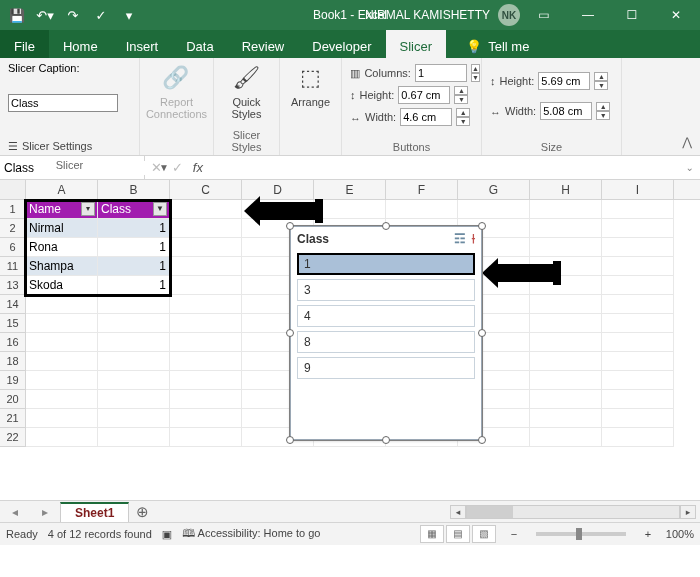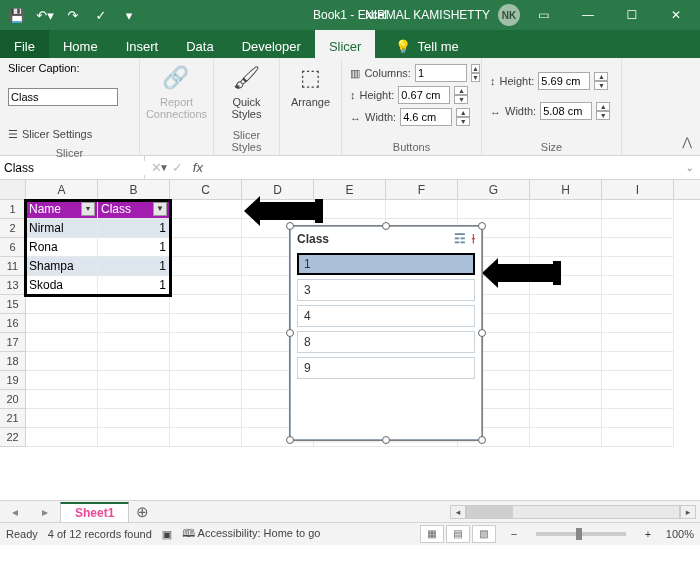--- a/index.html
+++ b/index.html
@@ -28,21 +28,21 @@
   .r-btn-lg { display: flex; flex-direction: column; align-items: center; font-size: 11px; color: #666; gap: 2px; width: 60px; opacity: 0.5; }
   .r-btn-lg.enabled { opacity: 1; color: #444; }
   .r-icon { width: 32px; height: 32px; display: flex; align-items: center; justify-content: center; font-size: 22px; }
   .r-row { display: flex; align-items: center; gap: 4px; font-size: 11px; color: #444; height: 22px; }
   .r-row input { width: 52px; height: 18px; font-size: 11px; border: 1px solid #aaa; padding: 0 2px; }
   .r-row .spin { width: 14px; display: flex; flex-direction: column; }
   .r-row .spin span { height: 9px; font-size: 7px; line-height: 7px; text-align: center; border: 1px solid #aaa; background: #fff; }
   .collapse-caret { position: absolute; right: 8px; bottom: 6px; font-size: 12px; color: #666; }
 
   .slicer-group { width: 140px; }
-  .sg-top { display: flex; flex-direction: column; gap: 14px; font-size: 11px; }
+  .sg-top { display: flex; flex-direction: column; gap: 20px; font-size: 11px; }
   .sg-top input { width: 110px; height: 18px; border: 1px solid #8a8a8a; font-size: 11px; padding: 0 2px; }
   .sg-settings { display: flex; align-items: center; gap: 4px; font-size: 11px; color: #444; margin-top: 3px; height: 22px; }
 
   
   .namebox-row { height: 24px; border-bottom: 1px solid #d4d4d4; display: flex; align-items: center; background: #fff; }
   .namebox { width: 145px; display: flex; align-items: center; border-right: 1px solid #d4d4d4; padding: 0 4px; height: 100%; }
   .namebox input { border: none; flex: 1; font-size: 12px; outline: none; }
   .namebox .dd { color: #666; font-size: 10px; }
   .fx-btns { display: flex; align-items: center; padding: 0 6px; gap: 10px; color: #bbb; font-size: 13px; }
   .fx-btns .fx { font-style: italic; color: #555; }
@@ -80,21 +80,21 @@
   .h-bl{left:-4px;bottom:-4px;} .h-bm{left:calc(50% - 4px);bottom:-4px;} .h-br{right:-4px;bottom:-4px;}
   .slicer-head { display: flex; align-items: center; padding: 4px 6px; font-size: 12px; font-weight: bold; color: #333; }
   .slicer-head .sicons { margin-left: auto; display: flex; gap: 6px; color: #6b8aa0; font-size: 13px; }
   .slicer-items { padding: 2px 6px; display: flex; flex-direction: column; gap: 4px; }
   .sitem { border: 1px solid #c9d3dc; padding: 3px 6px; font-size: 12px; background: #fff; color: #333; }
   .sitem.active { background: #aac0d8; border: 2px solid #000; padding: 2px 5px; }
 
   
   .sheet-bar { height: 22px; display: flex; align-items: center; background: #f3f3f3; border-top: 1px solid #d4d4d4; font-size: 12px; }
   .sb-nav { width: 60px; display: flex; justify-content: space-around; color: #888; }
-  .sb-tab { border: 1px solid #ccc; border-bottom: none; background: #fff; padding: 2px 14px; font-weight: bold; color: #ec4899; border-top: 2px solid #1e6b3a; }
+  .sb-tab { border: 1px solid #ccc; border-bottom: none; background: #fff; padding: 2px 14px; font-weight: bold; color: #7f1d1d; border-top: 2px solid #1e6b3a; }
   .sb-add { width: 26px; text-align: center; color: #666; font-size: 15px; }
   .sb-scroll { margin-left: auto; width: 250px; height: 16px; display: flex; align-items: center; padding-right: 4px; }
   .sb-track { flex: 1; height: 14px; background: #e9e9e9; border: 1px solid #ccc; position: relative; }
   .sb-thumb { position: absolute; left: 0; top: 0; height: 100%; width: 46px; background: #cfcfcf; }
   .sb-arrow { width: 16px; height: 14px; border: 1px solid #ccc; background: #f0f0f0; font-size: 9px; text-align: center; line-height: 12px; color: #555; }
 
   
   .status { height: 23px; background: #f3f3f3; border-top: 1px solid #d4d4d4; display: flex; align-items: center; font-size: 11px; color: #444; padding: 0 6px; gap: 10px; }
   .status .views { display: flex; gap: 2px; margin-left: auto; }
   .vbtn { width: 24px; height: 18px; border: 1px solid #ccc; background: #fff; font-size: 10px; text-align: center; line-height: 16px; color: #666; }
@@ -122,20 +122,21 @@
     <div class="win-btn">☐</div>
     <div class="win-btn">✕</div>
   </div>
 </div>
 
 <div class="menutabs">
   <div class="mtab file">File</div>
   <div class="mtab">Home</div>
   <div class="mtab">Insert</div>
   <div class="mtab">Data</div>
+  <div class="mtab">Review</div>
   <div class="mtab">Developer</div>
   <div class="mtab active">Slicer</div>
   <div class="mtab tell">
       <span>💡</span>
       <span>Tell me</span>
     </div>
 </div>
 
 <div class="ribbon">
   <div class="rgroup slicer-group">
@@ -318,45 +319,45 @@
         <div class="cell tbl-row-band1" style="text-align: right;">1</div>
         <div class="cell"></div>
         <div class="cell"></div>
         <div class="cell"></div>
         <div class="cell"></div>
         <div class="cell"></div>
         <div class="cell"></div>
         <div class="cell"></div>
       </div>
       <div class="row">
+        <div class="rh">14</div>
+        <div class="cell"></div>
+        <div class="cell"></div>
+        <div class="cell"></div>
+        <div class="cell"></div>
+        <div class="cell"></div>
+        <div class="cell"></div>
+        <div class="cell"></div>
+        <div class="cell"></div>
+        <div class="cell"></div>
+      </div>
+      <div class="row">
         <div class="rh">15</div>
         <div class="cell"></div>
         <div class="cell"></div>
         <div class="cell"></div>
         <div class="cell"></div>
         <div class="cell"></div>
         <div class="cell"></div>
         <div class="cell"></div>
         <div class="cell"></div>
         <div class="cell"></div>
       </div>
       <div class="row">
         <div class="rh">16</div>
-        <div class="cell"></div>
-        <div class="cell"></div>
-        <div class="cell"></div>
-        <div class="cell"></div>
-        <div class="cell"></div>
-        <div class="cell"></div>
-        <div class="cell"></div>
-        <div class="cell"></div>
-        <div class="cell"></div>
-      </div>
-      <div class="row">
-        <div class="rh">17</div>
         <div class="cell"></div>
         <div class="cell"></div>
         <div class="cell"></div>
         <div class="cell"></div>
         <div class="cell"></div>
         <div class="cell"></div>
         <div class="cell"></div>
         <div class="cell"></div>
         <div class="cell"></div>
       </div>

